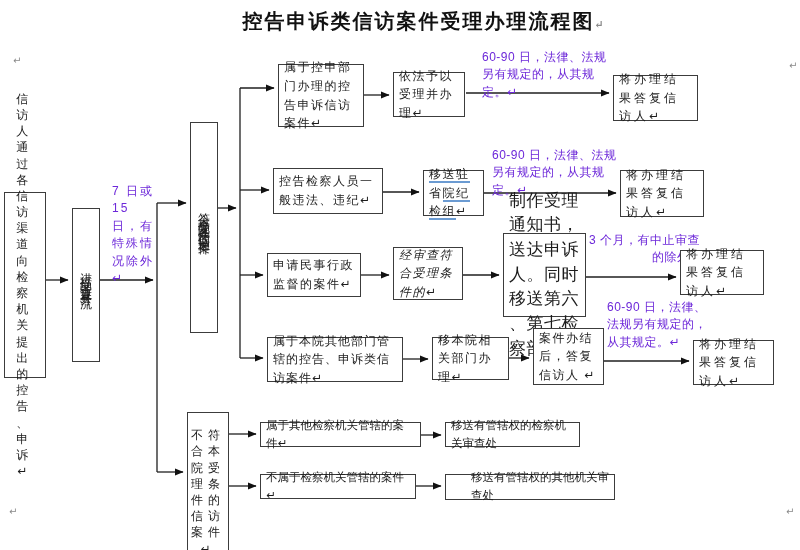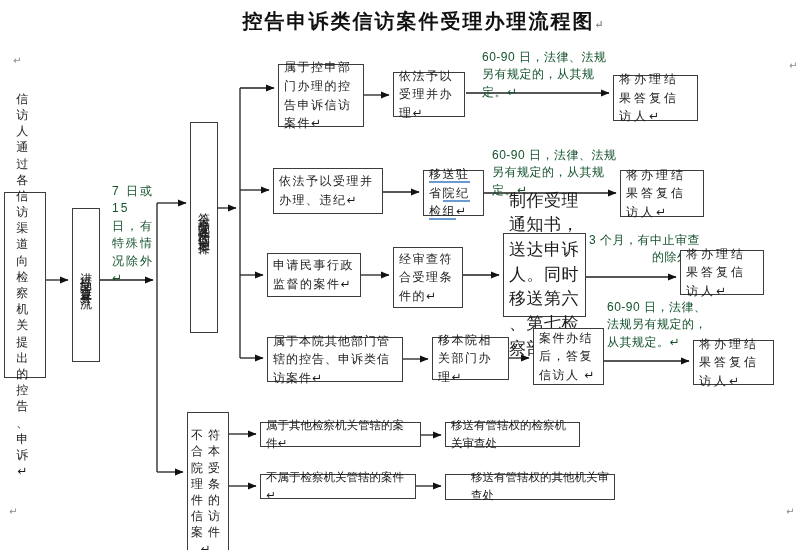--- a/index.html
+++ b/index.html
@@ -13,21 +13,21 @@
        font-size:12px;line-height:1.55;letter-spacing:1.5px;padding:3px 5px;
        display:flex;align-items:center;word-break:break-all;line-break:anywhere;}
   .box .t{width:100%;}
   .vbox{justify-content:center;}
   .vtext{writing-mode:vertical-rl;text-orientation:upright;letter-spacing:4px;line-height:1;
          word-break:keep-all;}
   .wrap2{letter-spacing:5.5px;line-height:1.35;text-align:center;}
   .spread .t{letter-spacing:3px;}
   .tight{font-size:17px;letter-spacing:0.5px;line-height:1.45;}
   .oneline{font-size:11.5px;letter-spacing:0;justify-content:center;}
-  .note{position:absolute;font-size:12px;line-height:1.45;letter-spacing:0.5px;color:#14532d;}
+  .note{position:absolute;font-size:12px;line-height:1.45;letter-spacing:0.5px;color:#6d28d9;}
   .pmark{position:absolute;color:#8a8a8a;font-size:10px;}
   .proof{border-bottom:2px solid #6b9bd2;}
   svg#wires{position:absolute;left:0;top:0;pointer-events:none;}
 </style>
 </head>
 <body>
 
 <div id="page">
 
   <div id="title"><span>控告申诉类信访案件受理办理流程图</span><span class="pmark">↵</span></div>
@@ -95,34 +95,34 @@
   </div>
   <div class="box" style="left:393px;top:72px;width:72px;height:45px;">
     <span class="t">依法予以受理并办理↵</span>
   </div>
   <div class="note" style="left:482px;top:49px;width:132px;">60-90 日，法律、法规另有规定的，从其规定。↵</div>
   <div class="box spread" style="left:613px;top:75px;width:85px;height:46px;">
     <span class="t">将办理结果答复信访人↵</span>
   </div>
 
   <div class="box" style="left:273px;top:168px;width:110px;height:46px;">
-    <span class="t">依法予以受理并办理、违纪↵</span>
+    <span class="t">控告检察人员一般违法、违纪↵</span>
   </div>
   <div class="box" style="left:423px;top:170px;width:61px;height:46px;">
     <span class="t"><span class="proof">移送驻</span><span>省</span><span class="proof">院纪检组</span><span>↵</span></span>
   </div>
   <div class="note" style="left:492px;top:147px;width:128px;">60-90 日，法律、法规另有规定的，从其规定。↵</div>
   <div class="box spread" style="left:620px;top:170px;width:84px;height:47px;">
     <span class="t">将办理结果答复信访人↵</span>
   </div>
 
   <div class="box" style="left:267px;top:253px;width:94px;height:44px;">
     <span class="t">申请民事行政监督的案件↵</span>
   </div>
-  <div class="box" style="left:393px;top:247px;width:70px;height:61px;">
+  <div class="box" style="left:393px;top:247px;width:70px;height:53px;font-style:italic;">
     <span class="t">经审查符合受理条件的↵</span>
   </div>
   <div class="box tight" style="left:503px;top:233px;width:83px;height:84px;">
     <span class="t">制作受理通知书，送达申诉人。同时移送第六、第七检察部。↵</span>
   </div>
   <div class="note" style="left:588px;top:232px;width:112px;text-align:right;">3 个月，有中止审查的除外↵</div>
   <div class="box spread" style="left:680px;top:250px;width:84px;height:45px;">
     <span class="t">将办理结果答复信访人↵</span>
   </div>
 

